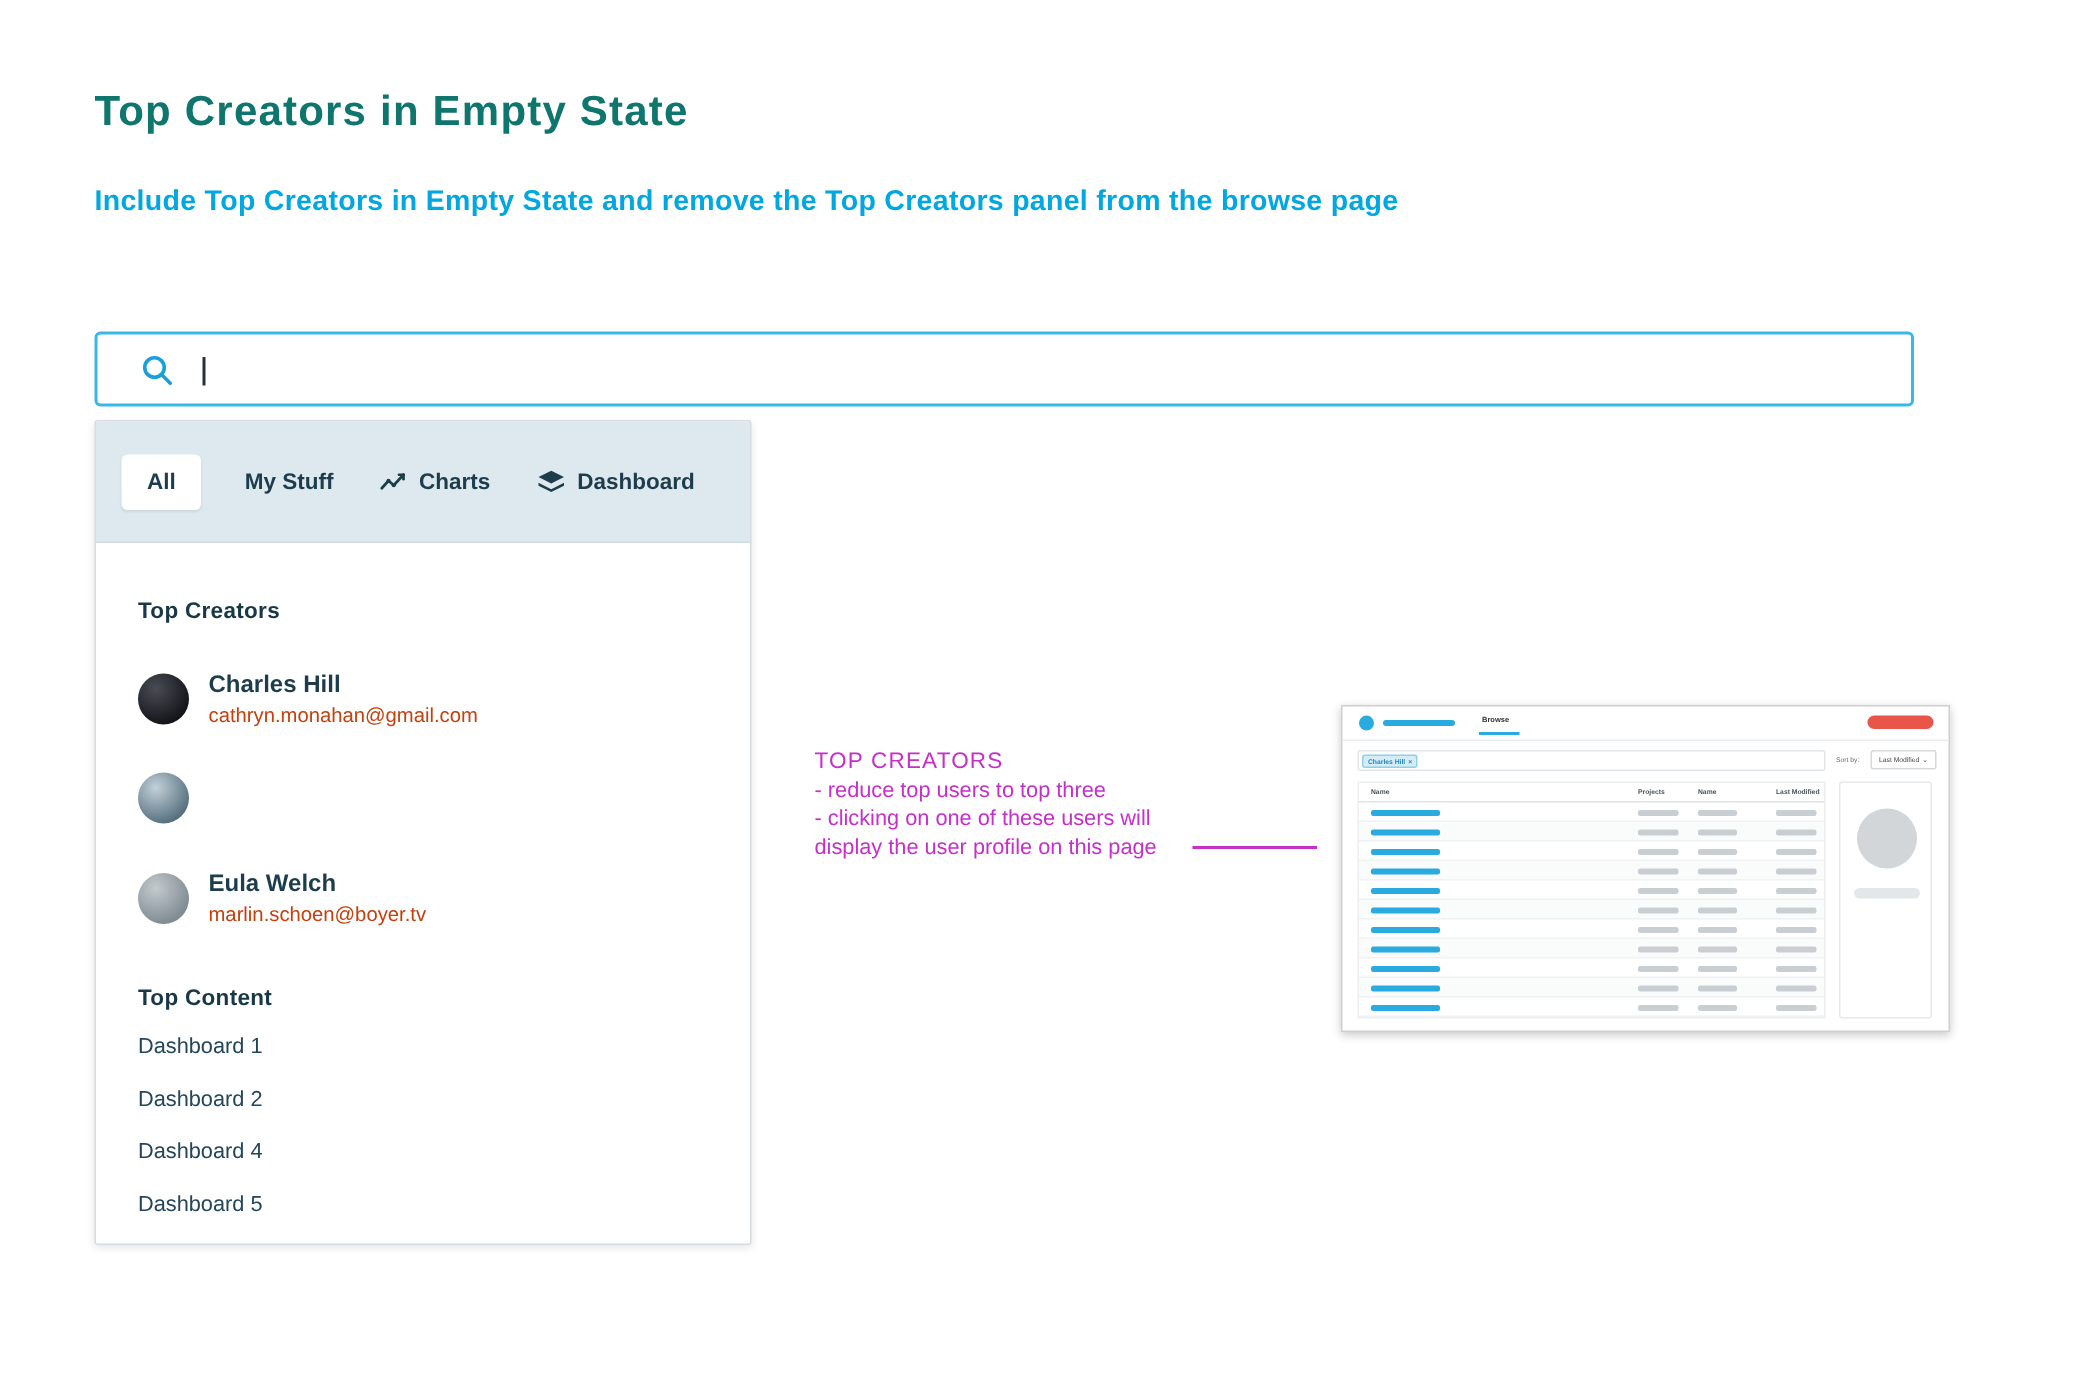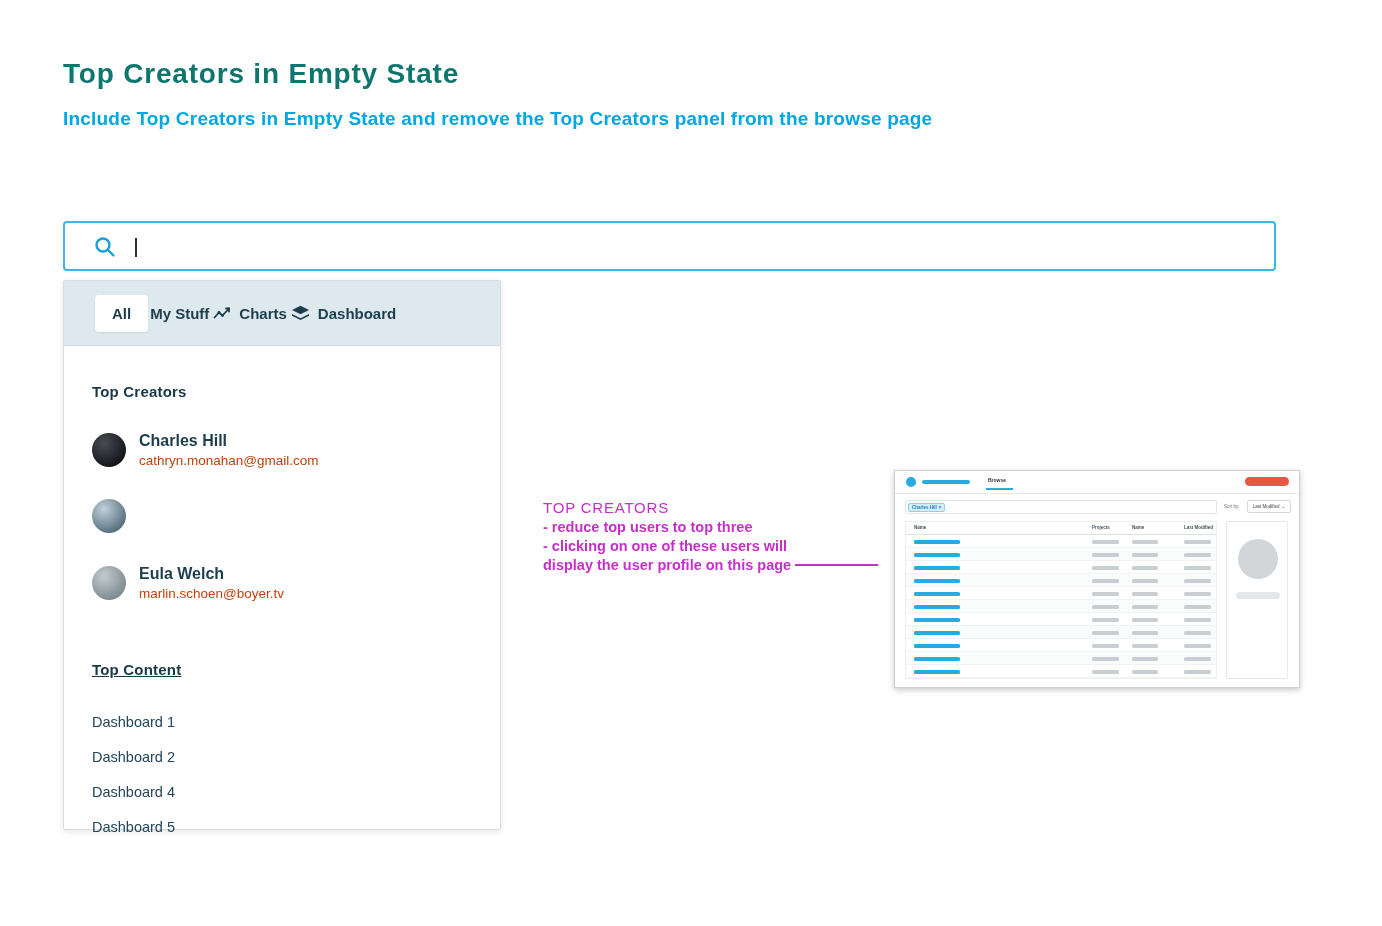--- a/index.html
+++ b/index.html
@@ -13,21 +13,21 @@
     overflow: hidden;
   }
 
   
   .page-title {
     position: absolute; left: 63px; top: 58px;
     font-size: 28px; font-weight: 700; letter-spacing: 0.8px;
     color: #0f766e;
   }
   .page-subtitle {
-    position: absolute; left: 63px; top: 108px;
+    position: absolute; left: 63px; top: 124px;
     font-size: 19px; font-weight: 700; letter-spacing: 0.2px;
     color: #00a7e0;
   }
 
   
   .search-bar {
     position: absolute; left: 63px; top: 221px;
     width: 1213px; height: 50px;
     border: 2px solid #3ab7e6; border-radius: 4px;
     background: #fff; display: flex; align-items: center;
@@ -45,24 +45,24 @@
 
   
   .panel {
     position: absolute; left: 63px; top: 280px;
     width: 438px; height: 550px;
     background: #fff;
     border: 1px solid #d7dce0; border-radius: 2px;
     box-shadow: 0 2px 6px rgba(0,0,0,0.10);
   }
   .tab-bar {
-    height: 65px; background: #dde9ee;
+    height: 81px; background: #dde9ee;
     border-bottom: 1px solid #cfdce2;
     display: flex; align-items: center;
-    padding-left: 31px; 
+    padding-left: 17px; gap: 27px;
   }
   .tab {
     display: flex; align-items: center; gap: 8px;
     font-size: 15px; font-weight: 700; color: #1d3d4c;
     background: transparent; border: none; cursor: pointer;
     font-family: "Liberation Sans", sans-serif;
     padding: 10px 2px;
   }
   .tab.active {
     background: #ffffff; border-radius: 4px;
@@ -80,36 +80,36 @@
     display: flex; align-items: center; gap: 13px;
     margin-top: 31px; cursor: pointer;
   }
   .avatar {
     width: 34px; height: 34px; border-radius: 50%;
     flex: 0 0 34px; background: #777;
   }
   .user-name { font-size: 16px; font-weight: 700; color: #1d3d4c; line-height: 1.2; }
   .user-email { font-size: 13.5px; color: #c2410c; margin-top: 3px; }
 
-  .top-content-heading { margin-top: 60px; text-decoration: underline; }
+  .top-content-heading { margin-top: 40px; }
   .content-link {
     display: block; margin-top: 19px;
     font-size: 14.5px; color: #23465a; cursor: pointer;
     text-decoration: none;
   }
-  .content-link:first-of-type { margin-top: 36px; }
+  .content-link:first-of-type { margin-top: 16px; }
 
   
   .annotation {
     position: absolute; left: 543px; top: 498px;
     color: #c62fc9; font-size: 15px; line-height: 19px;
     width: 270px;
   }
   .annotation-title { font-weight: 400; letter-spacing: 0.8px; margin-bottom: 1px; }
-  .annotation-line { font-size: 14.5px; font-weight: bold; }
+  .annotation-line { font-size: 14.5px; }
   .connector-line {
     position: absolute; left: 795px; top: 564px;
     width: 83px; height: 2px; background: #c62fc9;
   }
 
   
   .thumb {
     position: absolute; left: 894px; top: 470px;
     width: 406px; height: 218px;
     background: #fff; border: 1px solid #cfcfcf;

